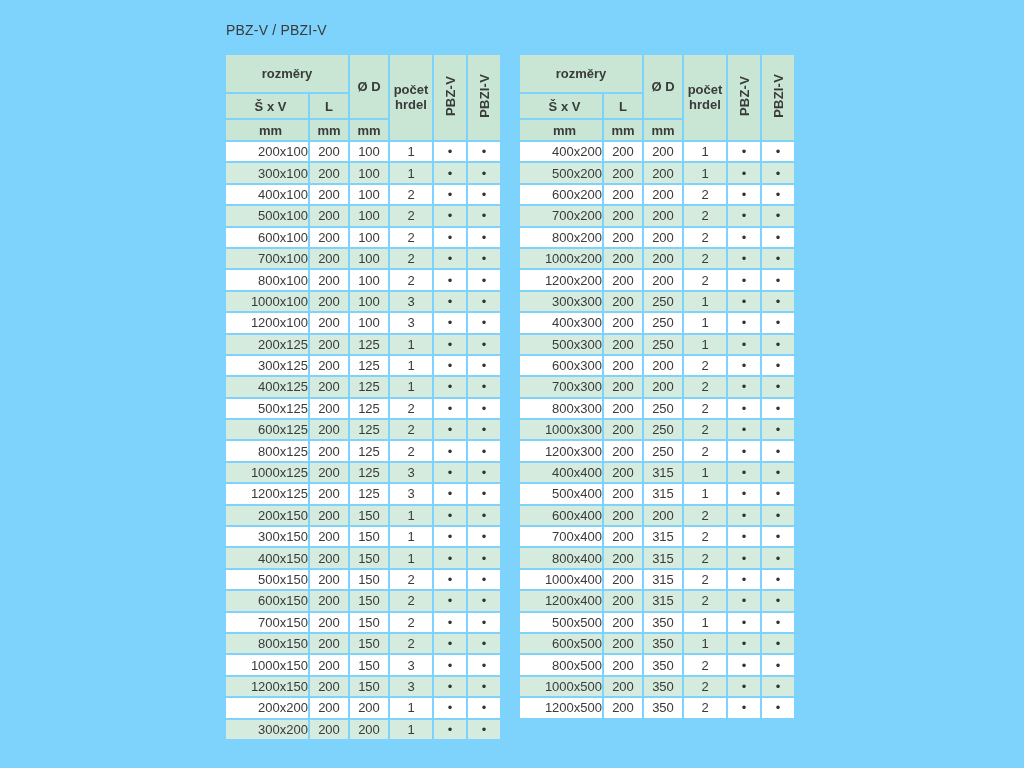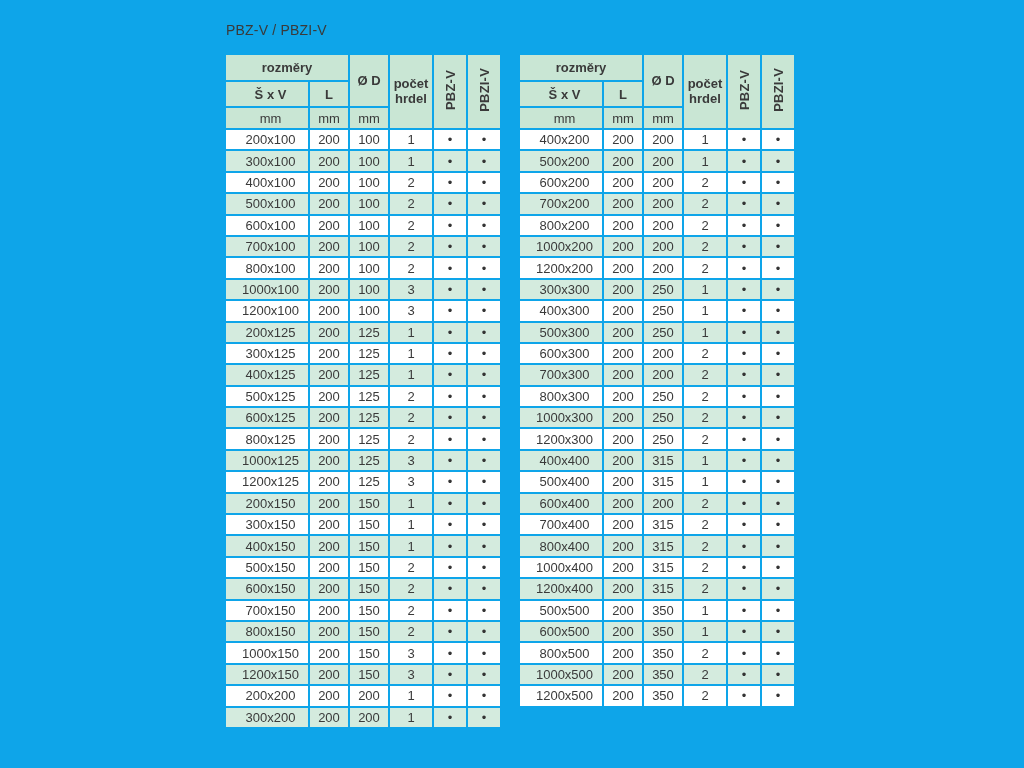--- a/index.html
+++ b/index.html
@@ -5,21 +5,21 @@
   html, body {
     margin: 0;
     padding: 0;
     background: #ffffff;
     font-family: "Liberation Sans", sans-serif;
   }
   .page {
     position: relative;
     width: 1024px;
     height: 768px;
-    background: #0ea5e9;
+    background: #7dd3fc;
     overflow: hidden;
   }
   .page-title {
     position: absolute;
     left: 226px;
     top: 22px;
     font-size: 14px;
     color: #3a3a3a;
     letter-spacing: 0.2px;
   }
@@ -42,40 +42,40 @@
   col.c-prod  { width: 32px; }
 
   th {
     background: #c9e6d4;
     font-weight: bold;
     text-align: center;
     vertical-align: middle;
     padding: 0;
   }
   th.al { text-align: center; padding-left: 7px; }
-  tr.hr1 th { height: 25px; }
+  tr.hr1 th { height: 37px; }
   tr.hr2 th { height: 24px; }
-  tr.hr3 th { height: 20px; font-weight: normal; }
+  tr.hr3 th { height: 20px; font-weight: bold; }
   th.pocet-th { line-height: 1.15; }
   th.prod-th span {
     display: inline-block;
     writing-mode: vertical-rl;
     transform: rotate(180deg);
     white-space: nowrap;
     font-weight: bold;
     letter-spacing: 0.2px;
   }
   tbody td {
     height: 19.4px;
     padding: 0;
     text-align: center;
     vertical-align: middle;
     background: #ffffff;
   }
-  tbody td.dim { text-align: center; padding-left: 7px; }
+  tbody td.dim { text-align: right; padding-left: 7px; }
   tbody tr:nth-child(even) td { background: #d4ebde; }
   tbody td.dot { font-size: 13px; color: #333333; }
 </style>
 </head>
 <body>
 
 <div class="page">
 
   <div class="page-title">PBZ-V / PBZI-V</div>
 

